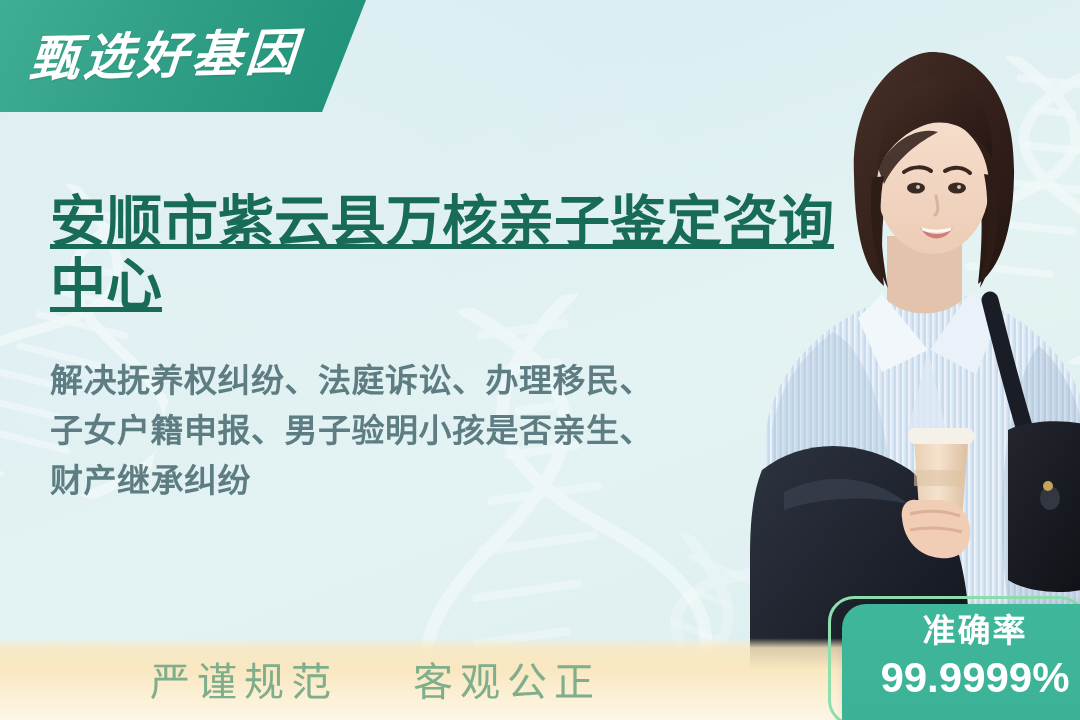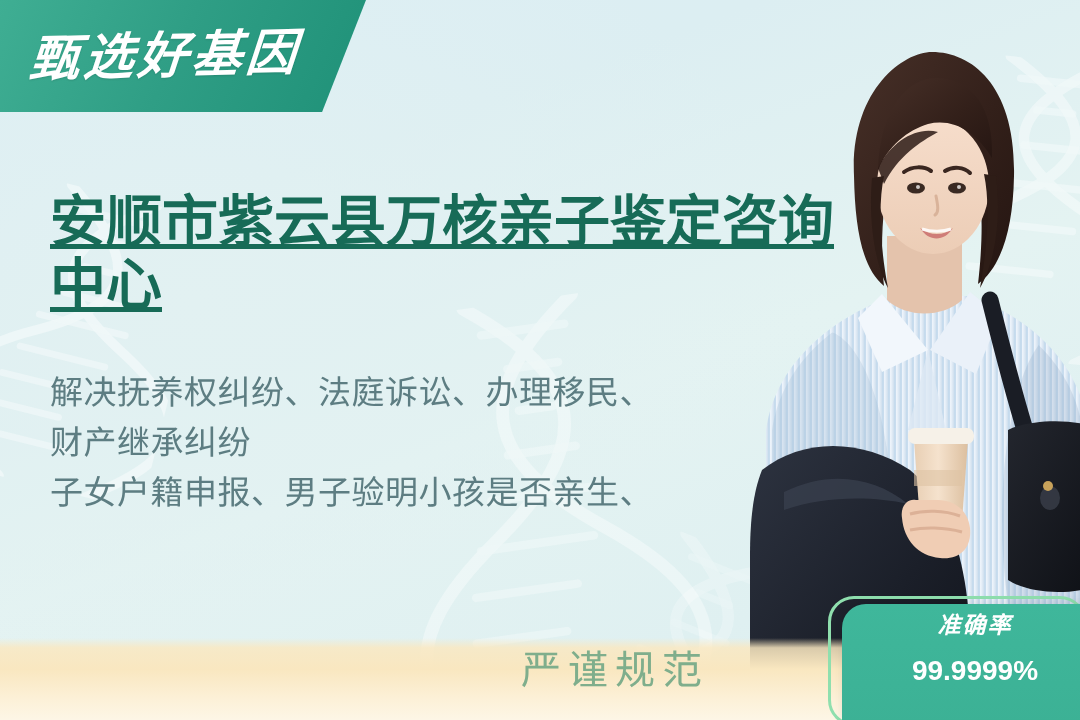--- a/index.html
+++ b/index.html
@@ -49,22 +49,22 @@
   
   .headline{
     position:absolute;left:50px;top:152px;width:800px;
     color:#176b57;font-size:56px;line-height:1.14;font-weight:700;
     letter-spacing:0px;
     text-decoration:underline;
   }
 
   
   .body-copy{
-    position:absolute;left:50px;top:368px;width:720px;
-    color:#5d7d82;font-size:33px;line-height:1.52;font-weight:400;
+    position:absolute;left:50px;top:356px;width:720px;
+    color:#5d7d82;font-size:33px;line-height:1.52;font-weight:700;
     letter-spacing:.5px;
   }
   .body-copy .ln{display:block;white-space:nowrap;}
 
   
   .person{position:absolute;right:0;top:0;width:330px;height:720px;overflow:hidden;}
   .person svg{position:absolute;left:-18px;top:0;}
 
   
   .cream{
@@ -72,45 +72,45 @@
     background:linear-gradient(180deg,
        rgba(250,233,196,0) 0%,
        rgba(250,232,193,.85) 12%,
        #f9e7c0 38%,
        #fcf0d6 72%,
        #fdf6e6 100%);
   }
   .tagline{
     position:absolute;left:0;bottom:0;width:1080px;height:82px;
     display:flex;align-items:center;
-    color:#7fae8c;font-size:40px;font-weight:300;letter-spacing:7px;flex-direction:column;
+    color:#7fae8c;font-size:40px;font-weight:300;letter-spacing:7px;
   }
   .tagline .t1{margin-left:150px;}
   .tagline .t2{margin-left:75px;}
 
   
   .badge-wrap{position:absolute;left:828px;top:596px;width:260px;height:128px;}
   .badge-back{
     position:absolute;left:0;top:0;width:252px;height:124px;
     border:3px solid #8fdfae;border-radius:26px;background:transparent;
   }
   .badge-front{
     position:absolute;left:14px;top:8px;width:266px;height:120px;
     background:linear-gradient(180deg,#3fb79b 0%,#3cb195 100%);
     border-radius:24px 24px 0 0;
     box-shadow:0 -2px 8px rgba(0,0,0,.08);
     display:flex;flex-direction:column;align-items:center;justify-content:flex-start;
     padding-top:8px;box-sizing:border-box;overflow:hidden;
   }
   .badge-label{
-    color:#ffffff;font-size:23px;font-weight:700;letter-spacing:2px;line-height:1.18;font-style:italic;
+    color:#ffffff;font-size:33px;font-weight:700;letter-spacing:2px;line-height:1.18;
   }
   .badge-value{
-    color:#ffffff;font-size:28px;font-weight:700;letter-spacing:0px;line-height:1.1;
-    margin-top:17px;
+    color:#ffffff;font-size:42px;font-weight:700;letter-spacing:0px;line-height:1.1;
+    margin-top:4px;
   }
 </style>
 </head>
 <body>
 
 <div class="stage">
 
   <div class="dna dna-left">
     <svg viewBox="0 0 120 220" width="210" height="300" aria-hidden="true">
       <g fill="none" stroke="#ffffff" stroke-width="7" stroke-linecap="round" opacity="0.85">
@@ -292,27 +292,28 @@
   <div class="ribbon">
     <div class="ribbon-inner">
       <span class="ribbon-text">甄选好基因</span>
     </div>
   </div>
 
   <h1 class="headline">安顺市紫云县万核亲子鉴定咨询中心</h1>
 
   <div class="body-copy">
     <span class="ln">解决抚养权纠纷、法庭诉讼、办理移民、</span>
+    <span class="ln">子女户籍申报、男子验明小孩是否亲生、</span>
     <span class="ln">财产继承纠纷</span>
-    <span class="ln">子女户籍申报、男子验明小孩是否亲生、</span>
   </div>
 
   <div class="cream"></div>
   <div class="tagline">
     <span class="t1">严谨规范</span>
+    <span class="t2">客观公正</span>
   </div>
 
   <div class="badge-wrap">
     <div class="badge-back"></div>
     <div class="badge-front">
       <span class="badge-label">准确率</span>
       <span class="badge-value">99.9999%</span>
     </div>
   </div>
 

